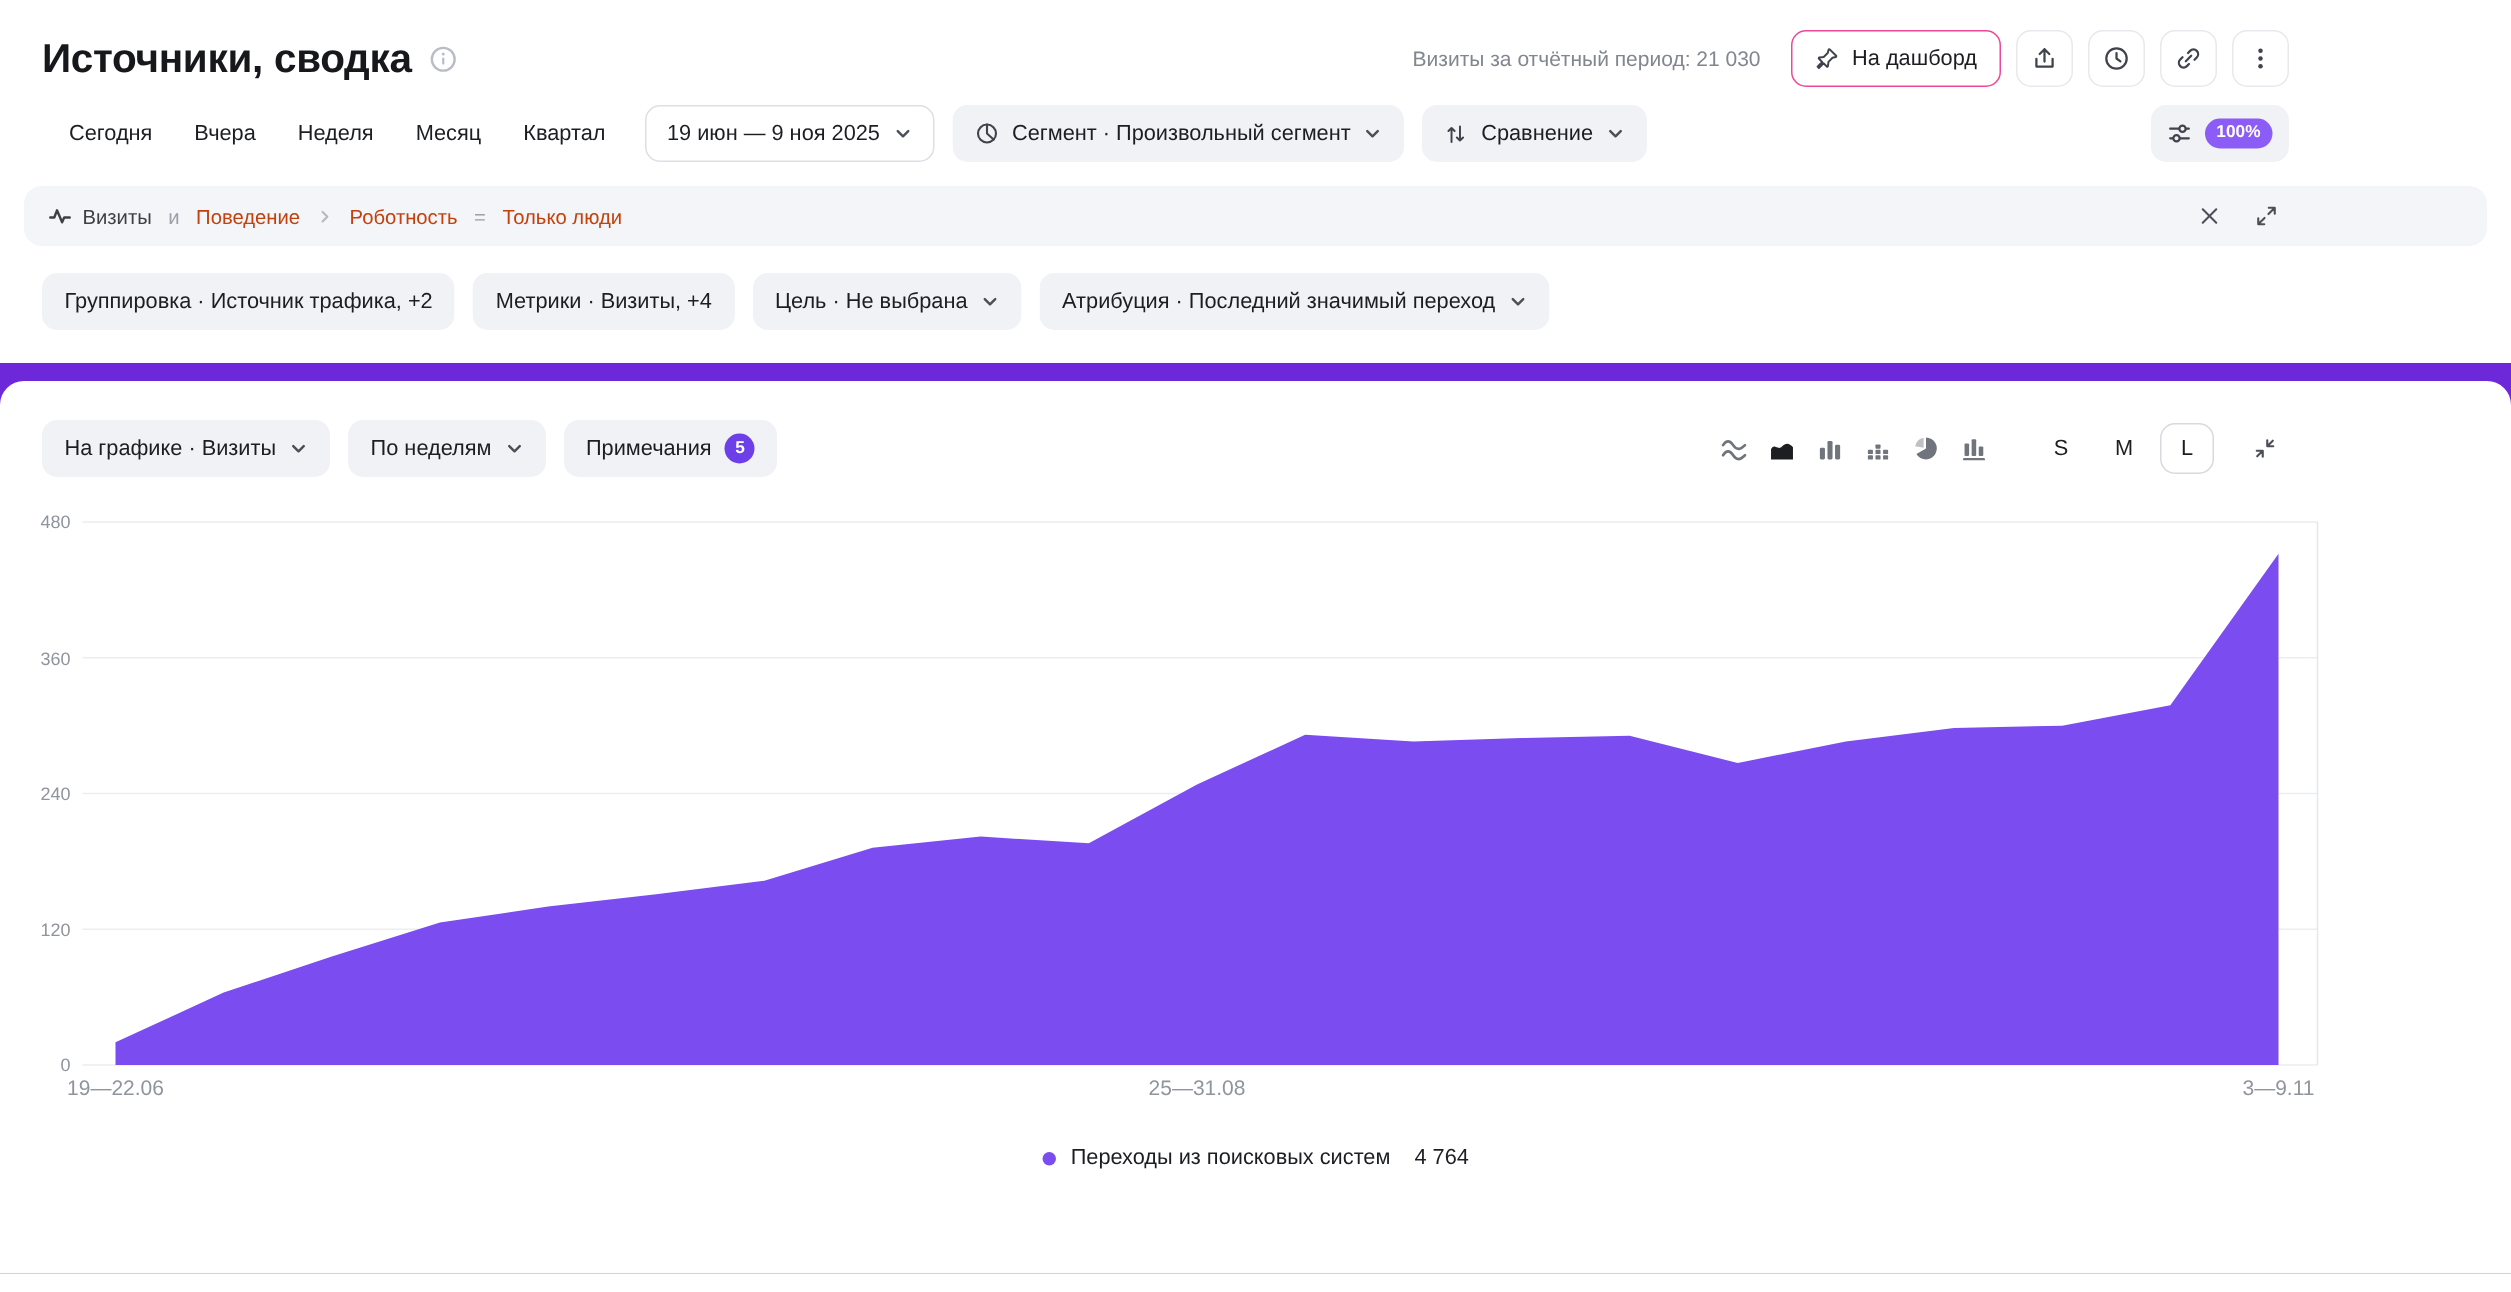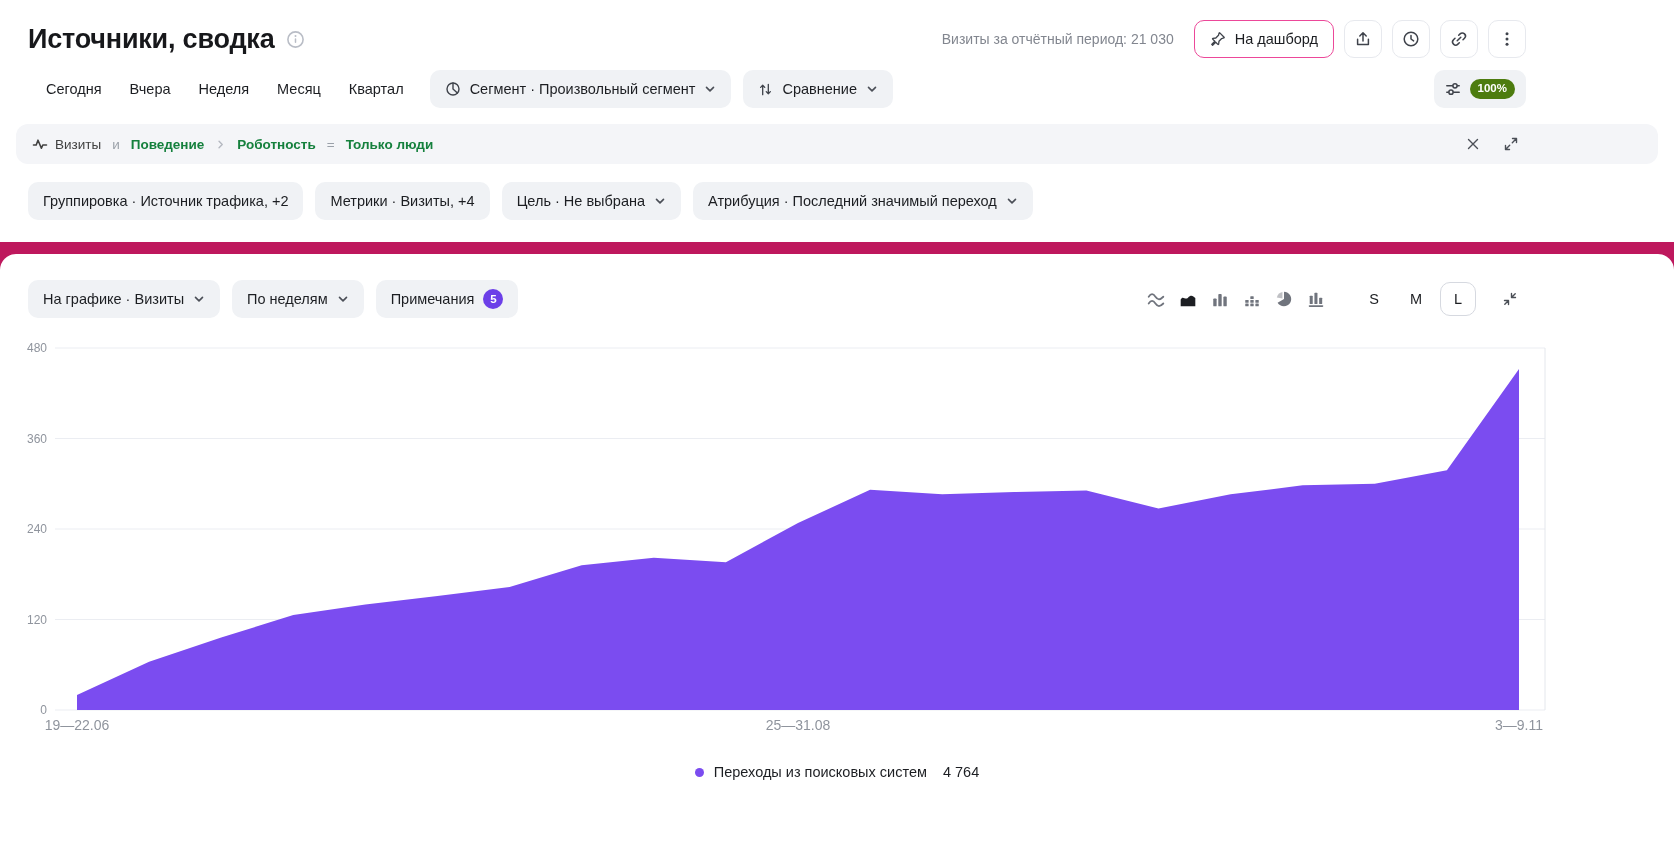--- a/index.html
+++ b/index.html
@@ -41,31 +41,31 @@
   .spacer { flex: 1; }
   .badge-violet { background: #6c3fe8; color: #fff; border-radius: 999px; font-size: 11.5px; font-weight: 700; padding: 4px 8px; line-height: 1; }
 
   
   .filter-strip {
     display: flex; align-items: center; gap: 11px; margin: 0 16px; background: #f4f5f8;
     border-radius: 12px; height: 40px; padding: 0 132px 0 16px; font-size: 13.5px;
   }
   .metric-link { display: flex; align-items: center; gap: 7px; color: #6b4ce8; font-weight: 500; cursor: pointer; }
   .conj { color: #9aa0a9; }
-  .crumb { color: #15803d; cursor: pointer; font-weight: bold; }
+  .crumb { color: #c2410c; cursor: pointer; }
   .crumb-op { color: #9aa0a9; }
   .crumb-sep { color: #b4b8c0; display: flex; align-items: center; }
   .strip-right { margin-left: auto; display: flex; align-items: center; gap: 8px; }
   .strip-icon { width: 30px; height: 30px; display: flex; align-items: center; justify-content: center; color: #4b4f57; cursor: pointer; border-radius: 8px; background: transparent; border: none; }
 
   
   .chips-row { display: flex; gap: 12px; padding: 18px 148px 22px 28px; }
 
   
-  .card-section { background: #be185d; padding-top: 12px; height: 607px; }
+  .card-section { background: #6d28d9; padding-top: 12px; height: 607px; }
   .card { background: #fff; border-radius: 16px 16px 0 0; padding-top: 26px; height: 100%; }
 
   
   .chart-toolbar { display: flex; align-items: center; padding: 0 148px 0 28px; }
   .chart-toolbar .chip + .chip { margin-left: 12px; }
   .count-badge { width: 20px; height: 20px; border-radius: 50%; background: #6c3fe8; color: #fff; font-size: 11.5px; font-weight: 700; display: flex; align-items: center; justify-content: center; }
   .ct-right { margin-left: auto; display: flex; align-items: center; }
   .type-icon { width: 32px; height: 32px; display: flex; align-items: center; justify-content: center; color: #70747d; cursor: pointer; border: none; background: transparent; border-radius: 8px; }
   .type-icon.active { color: #1c1e22; }
   .sizes { display: flex; align-items: center; gap: 6px; margin-left: 24px; }
@@ -146,20 +146,28 @@
     </div>
   </header>
 
   <div class="controls">
     <div class="tab">Сегодня</div>
     <div class="tab">Вчера</div>
     <div class="tab">Неделя</div>
     <div class="tab">Месяц</div>
     <div class="tab">Квартал</div>
 
+    <div class="chip white">
+      <span>19 июн — 9 ноя 2025</span>
+      <span>
+        <svg width="12" height="12" viewBox="0 0 12 12">
+            <path d="M2.5 4.4L6 7.9l3.5-3.5" fill="none" stroke="#4b4f57" stroke-width="1.6" stroke-linecap="round" stroke-linejoin="round"></path>
+          </svg>
+      </span>
+    </div>
 
     <div class="chip">
       <span>
         <svg width="16" height="16" viewBox="0 0 16 16">
             <circle cx="8" cy="8" r="6" fill="none" stroke="#3f434b" stroke-width="1.4"></circle>
             <path d="M8 8V2M8 8l4.4 4" fill="none" stroke="#3f434b" stroke-width="1.4" stroke-linecap="round"></path>
           </svg>
       </span>
       <span>Сегмент · Произвольный сегмент</span>
       <span>
@@ -187,21 +195,21 @@
     <div class="spacer"></div>
 
     <div class="chip" style="padding:0 10px;">
       <span>
         <svg width="16" height="16" viewBox="0 0 16 16">
             <path d="M1.8 4.8h12.4M1.8 11.2h12.4" fill="none" stroke="#3f434b" stroke-width="1.5" stroke-linecap="round"></path>
             <circle cx="10" cy="4.8" r="2.1" fill="#f0f2f5" stroke="#3f434b" stroke-width="1.5"></circle>
             <circle cx="6" cy="11.2" r="2.1" fill="#f0f2f5" stroke="#3f434b" stroke-width="1.5"></circle>
           </svg>
       </span>
-      <span class="badge-violet" style="background: #4d7c0f;">100%</span>
+      <span class="badge-violet" style="background: #8b5cf6;">100%</span>
     </div>
   </div>
 
   <div class="filter-strip">
     <span class="metric-link" style="color: #404040;">
       <span>
         <svg width="16" height="16" viewBox="0 0 16 16">
             <path d="M1.5 9h2.7L6 4.2l3.4 8 1.4-3.2h3.7" fill="none" stroke="currentColor" stroke-width="1.6" stroke-linecap="round" stroke-linejoin="round"></path>
           </svg>
       </span>

